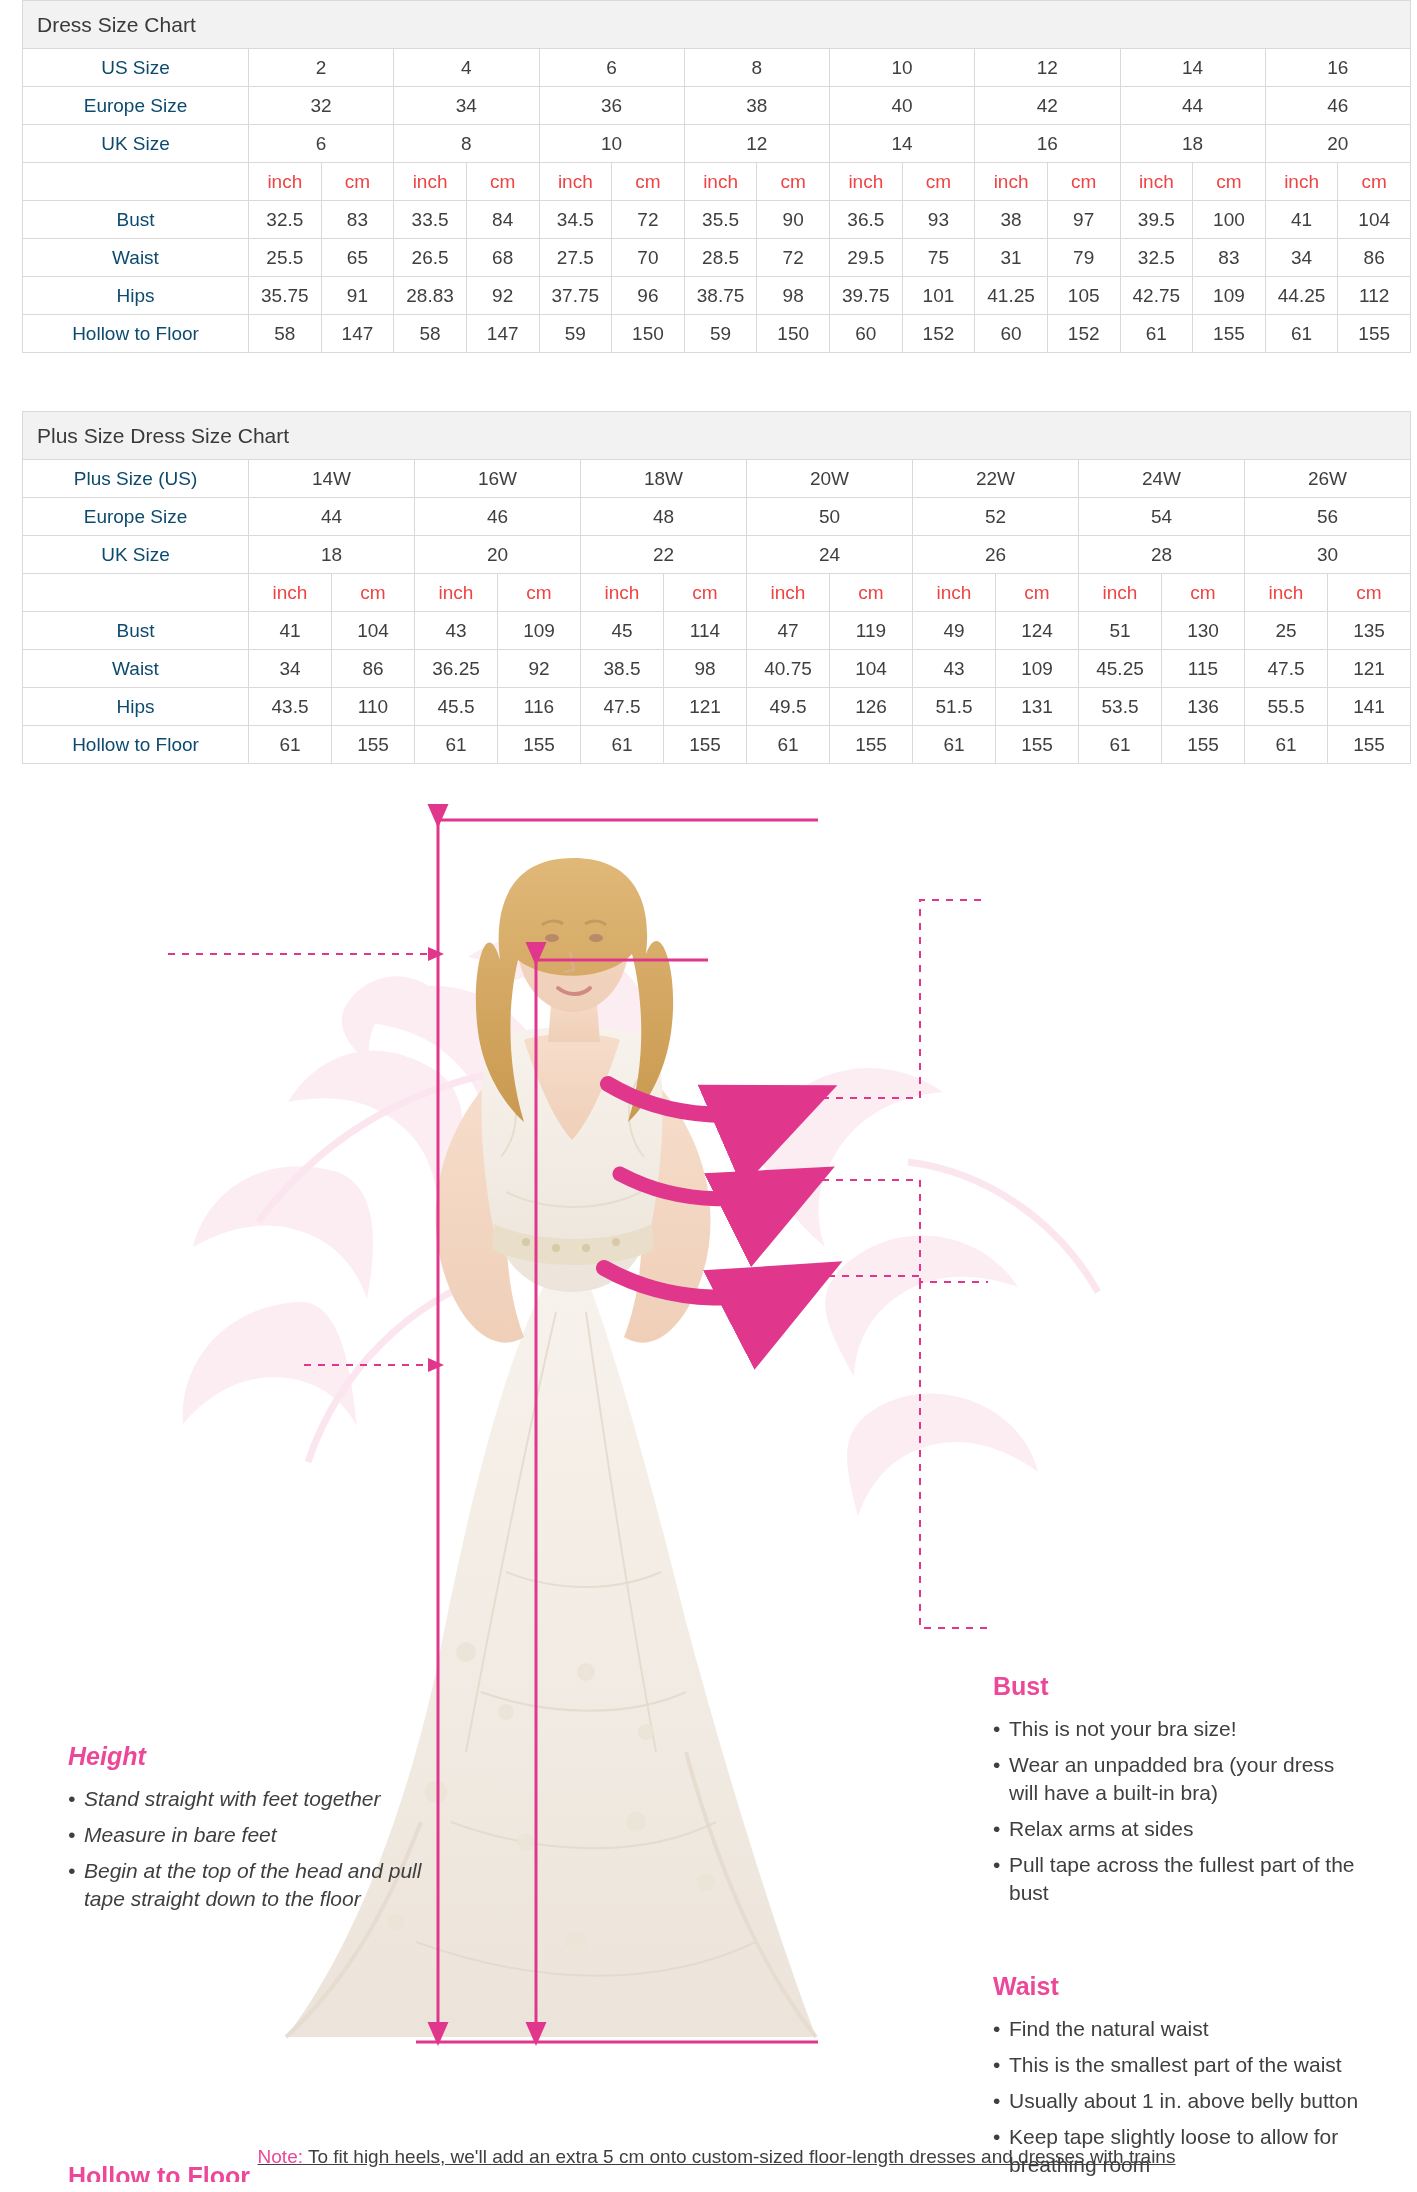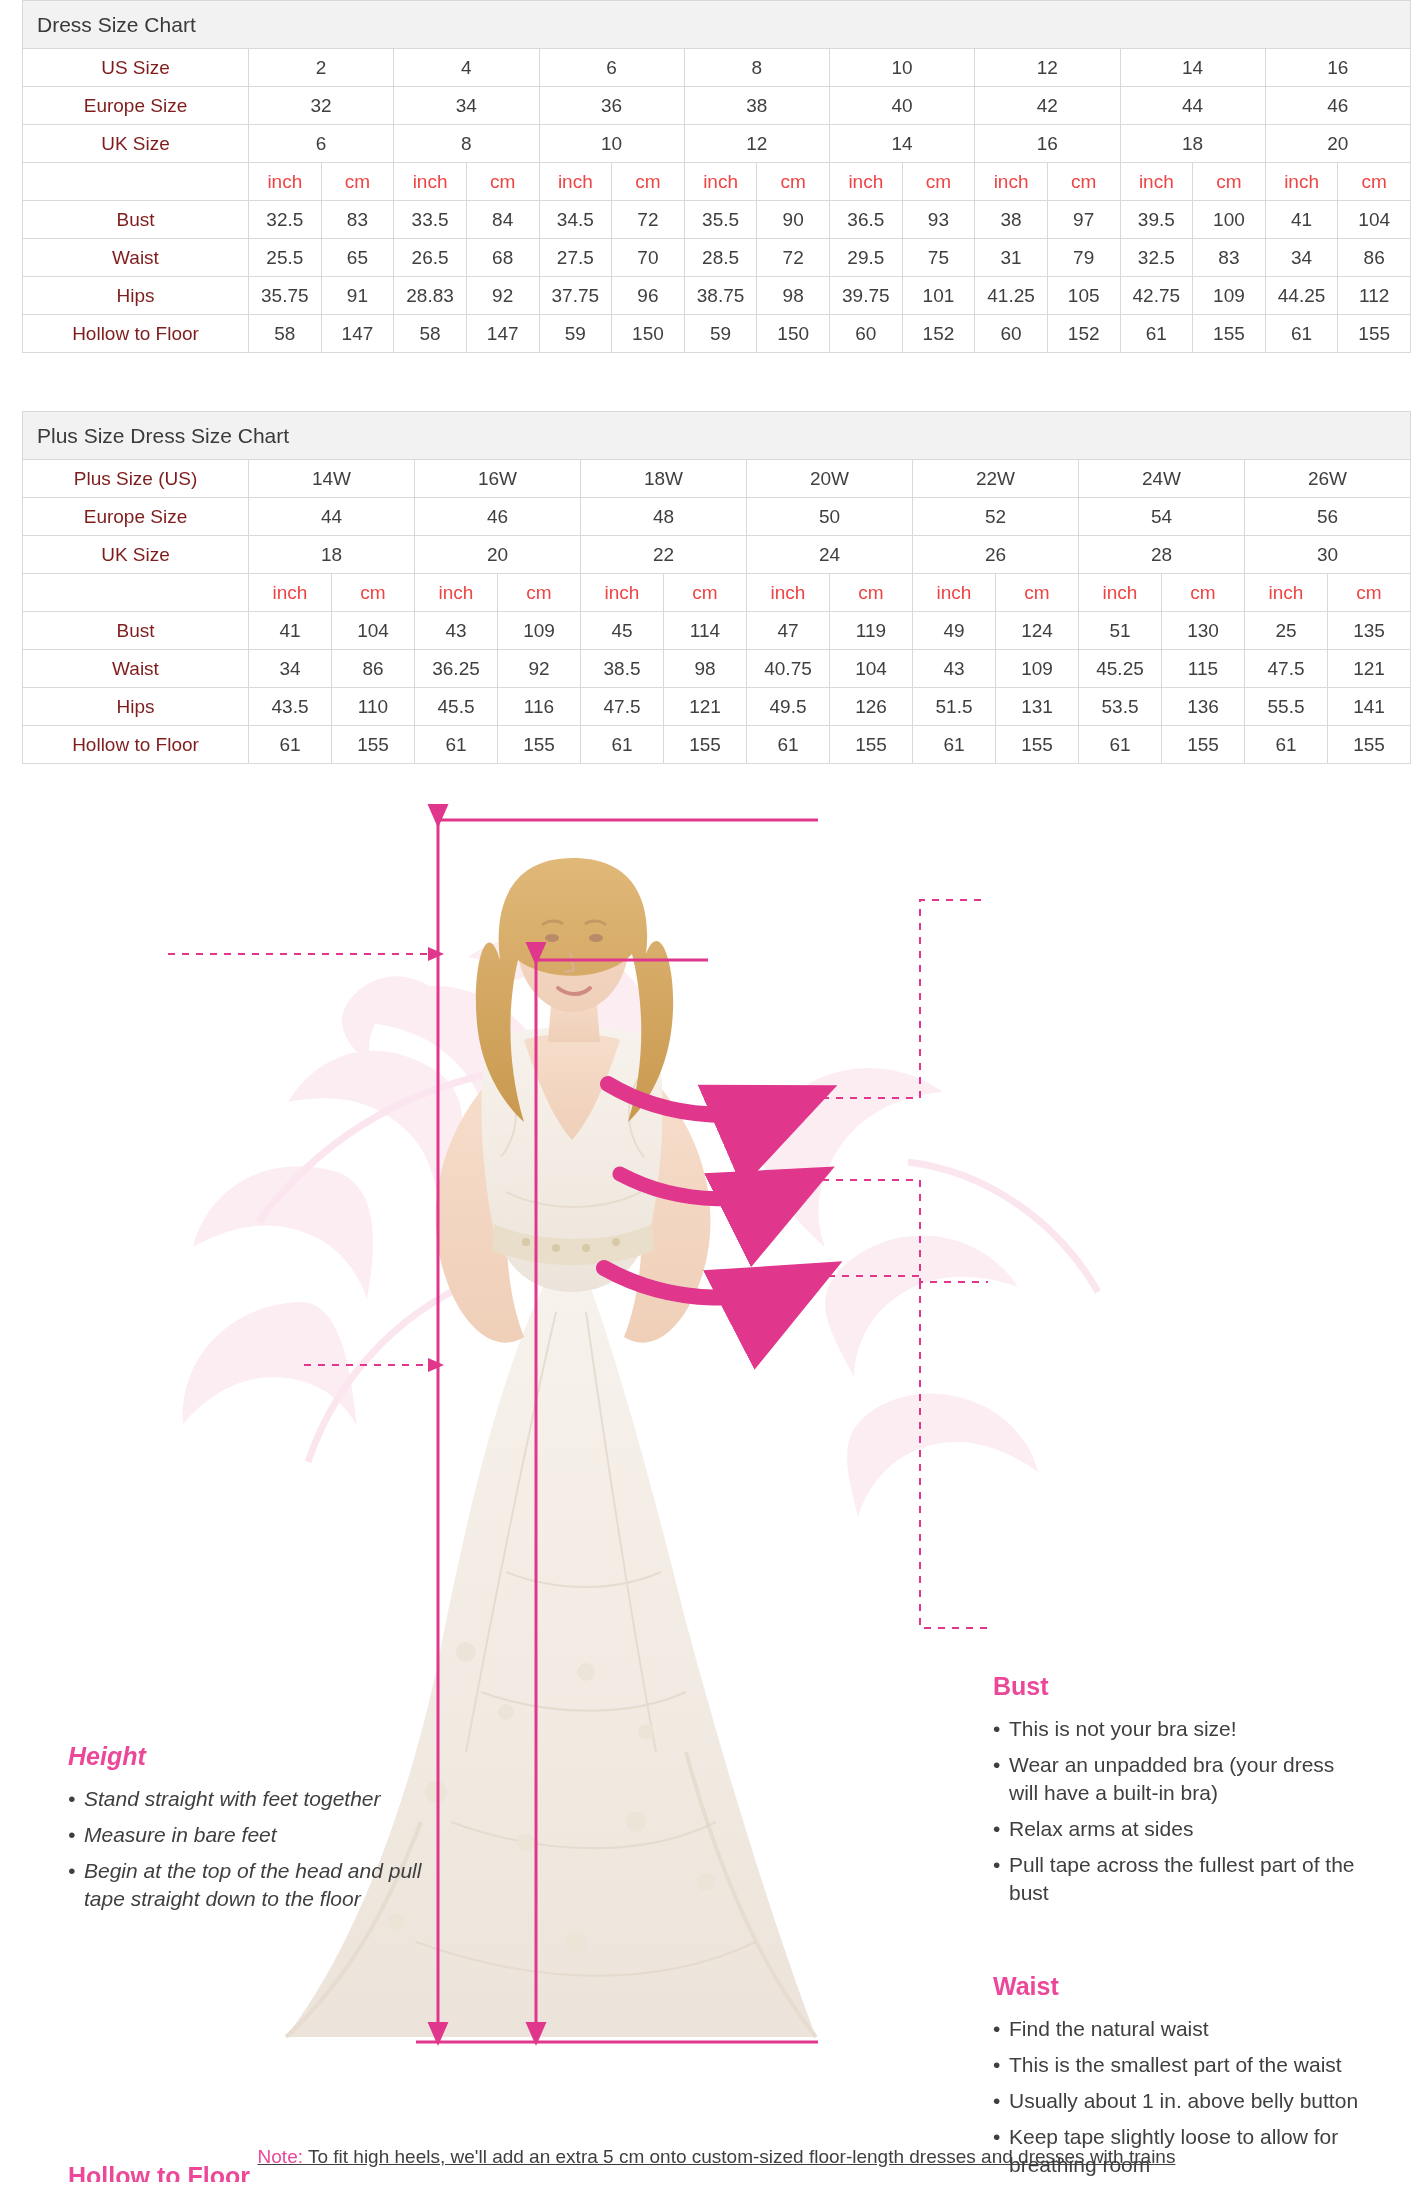--- a/index.html
+++ b/index.html
@@ -39,21 +39,21 @@
   table.size-table td, table.size-table th {
     border: 1px solid #d9d9d9;
     text-align: center;
     padding: 7px 2px 7px 2px;
     font-weight: normal;
     height: 38px;
   }
   table.size-table td.rowhead {
     text-align: center;
     width: 226px;
-    color: #7f1d1d;
+    color: #0c4a6e;
   }
   .unit-row td { color: #ef4444; }
   .spacer { height: 58px; }
   .gap { height: 18px; }
 
   
   .illus {
     position: relative;
     width: 1417px;
     height: 1400px;

